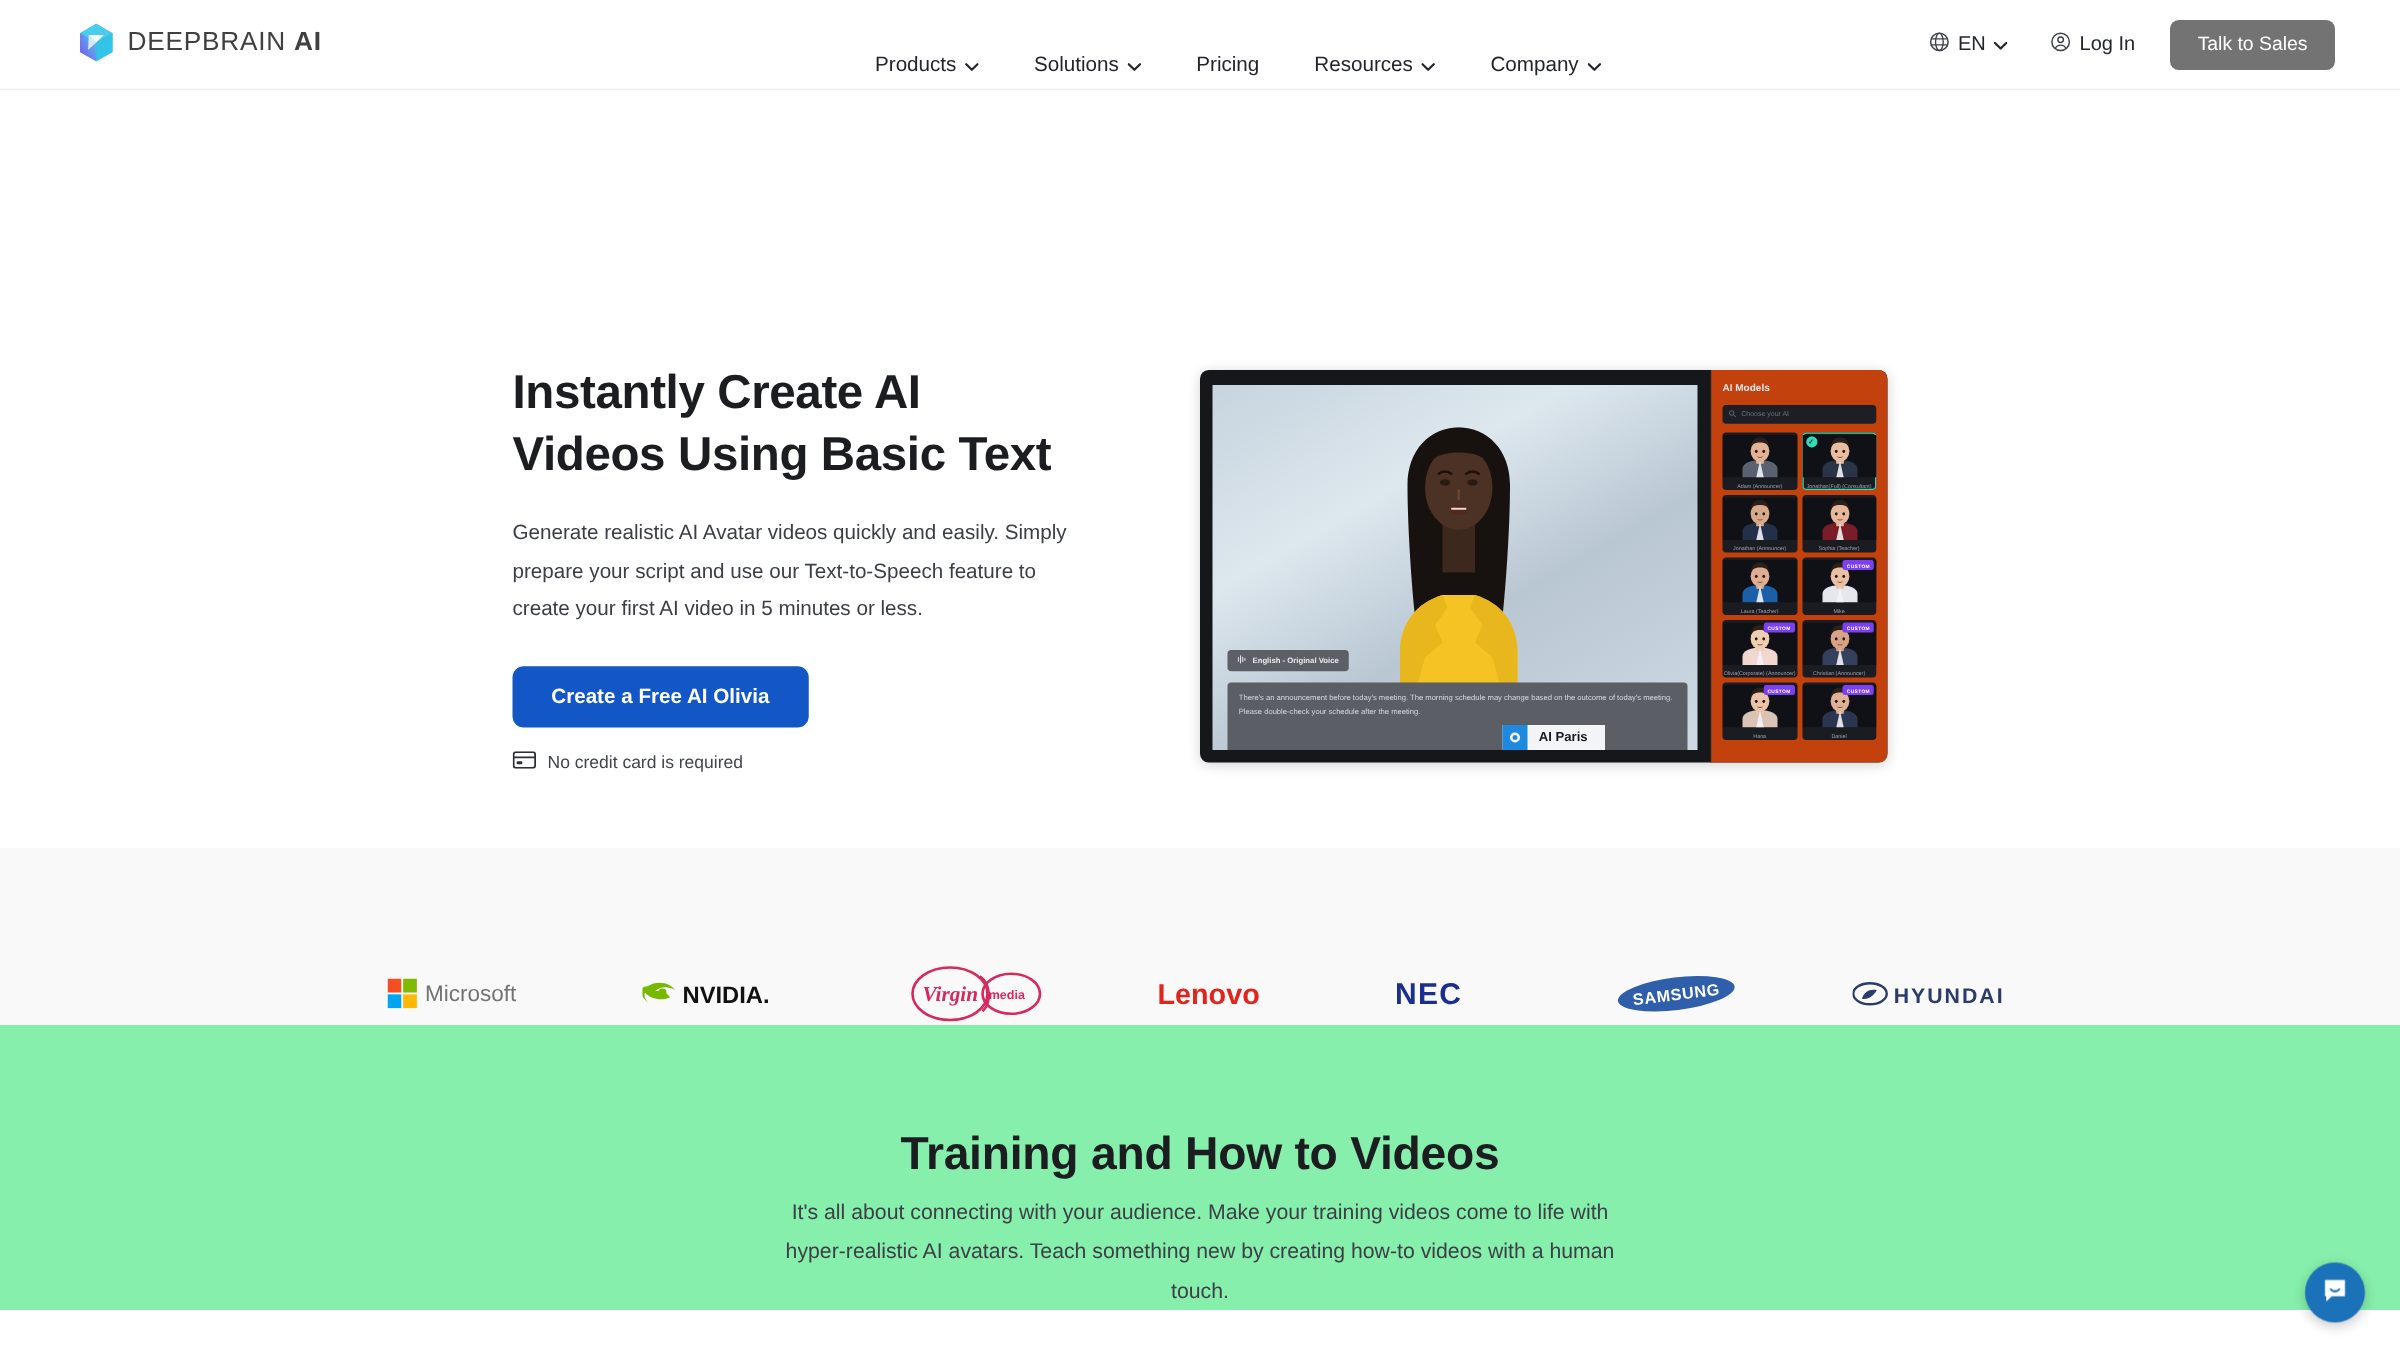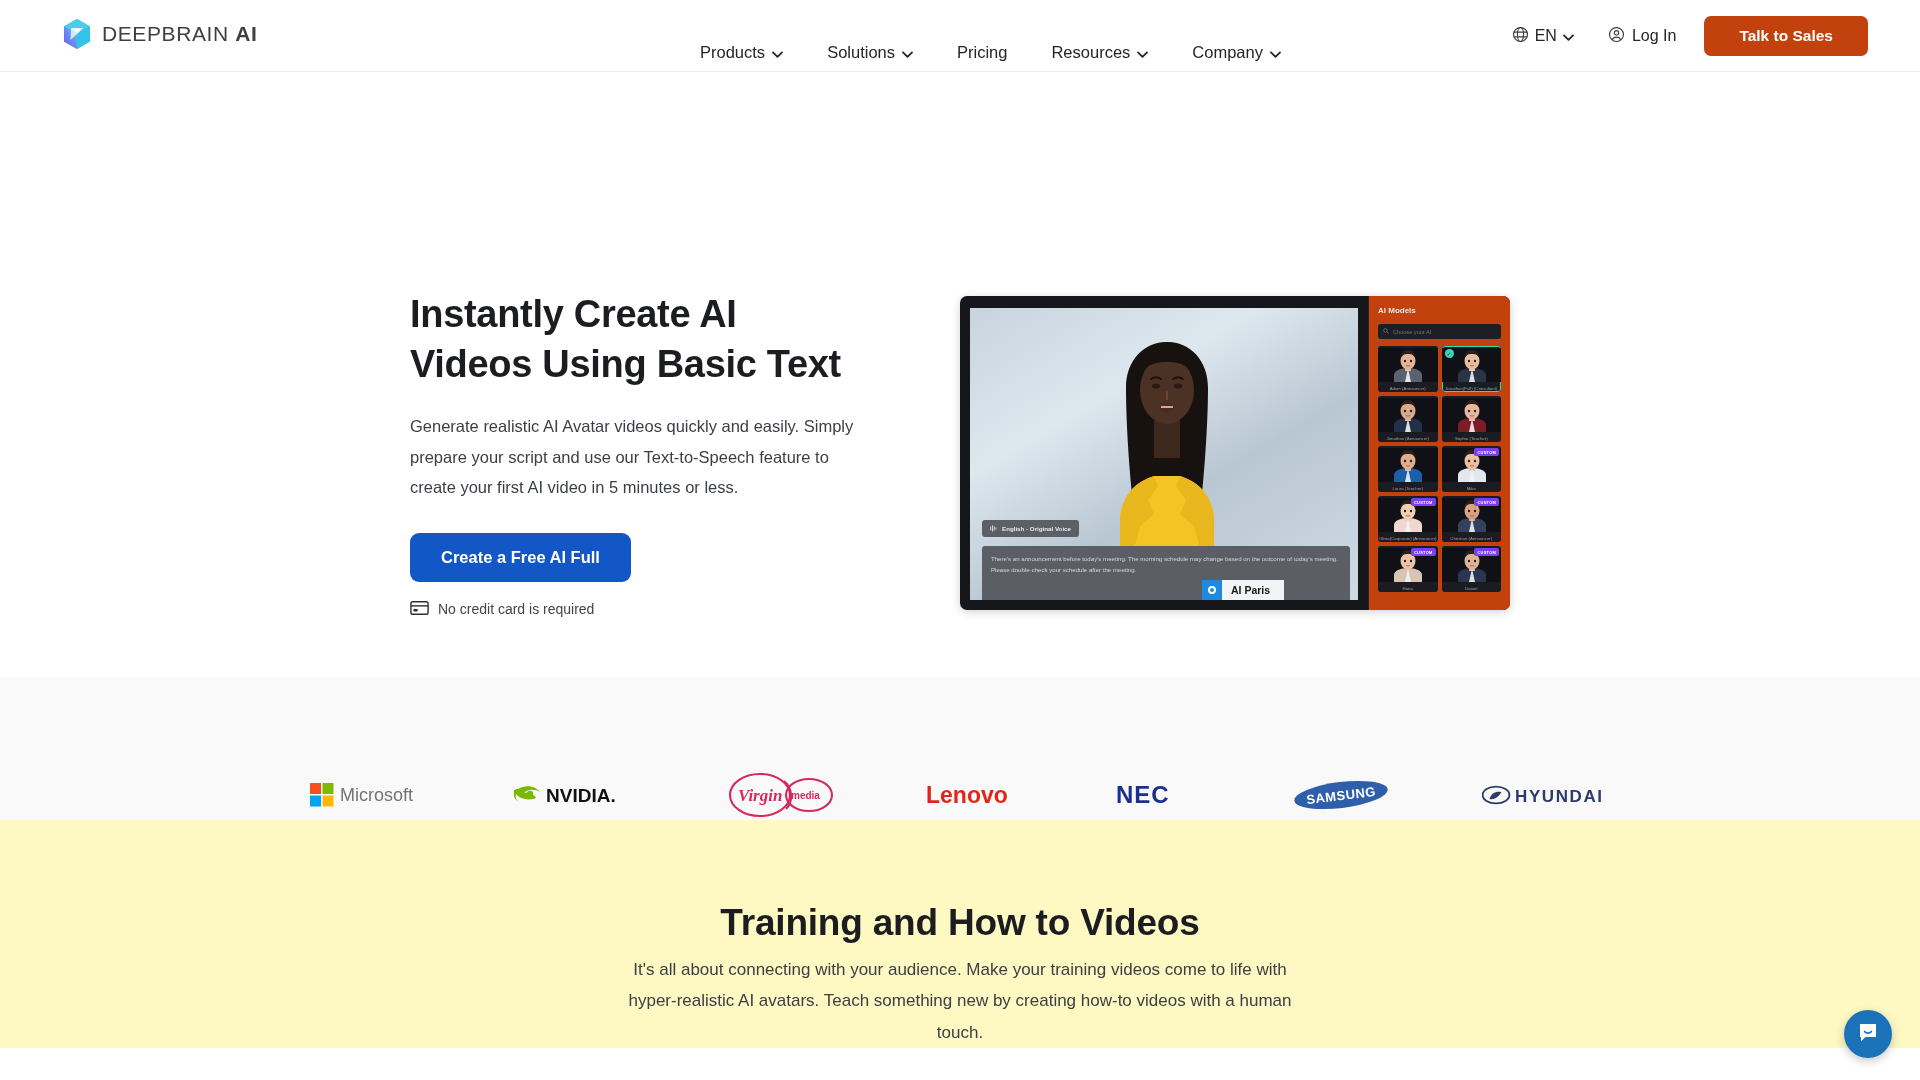--- a/index.html
+++ b/index.html
@@ -80,27 +80,27 @@
     font-size: 16px; color: #22252b; cursor: pointer;
     margin-right: 34px;
     text-align: right;
   }
   .login {
     display: flex; align-items: center; gap: 7px;
     font-size: 16px; color: #22252b; cursor: pointer;
     margin-right: 28px;
   }
   .btn-sales {
-    background: #c2410c;
+    background: #737373;
     color: #ffffff;
     font-size: 15.5px;
-    font-weight: 700;
+    font-weight: 400;
     border: none;
     border-radius: 7px;
-    padding: 11px 35px;
+    padding: 11px 22px;
     cursor: pointer;
     white-space: nowrap;
     font-family: "Liberation Sans", sans-serif;
   }
 
   
   .hero {
     position: relative;
     width: 1920px;
     height: 606px;
@@ -284,21 +284,21 @@
   .logo-slot {
     height: 50px;
     display: flex;
     align-items: center;
     justify-content: center;
   }
 
   
   .training {
     width: 1920px;
-    background: #fef9c3;
+    background: #86efac;
     padding-top: 82px;
     text-align: center;
   }
   .training-title {
     font-size: 37px;
     font-weight: 700;
     color: #1b1d21;
     letter-spacing: -0.2px;
   }
   .training-sub {
@@ -428,21 +428,21 @@
 </div>
 
 <section class="hero">
 
   <div class="hero-left">
     <h1 class="hero-title">
       <span>Instantly Create AI</span><br>
       <span>Videos Using Basic Text</span>
     </h1>
     <p class="hero-sub">Generate realistic AI Avatar videos quickly and easily. Simply prepare your script and use our Text-to-Speech feature to create your first AI video in 5 minutes or less.</p>
-    <button class="hero-cta">Create a Free AI Full</button>
+    <button class="hero-cta">Create a Free AI Olivia</button>
     <div class="hero-note">
       <span>
         <svg width="19" height="14" viewBox="0 0 20 15">
           <rect x="0.8" y="0.8" width="18.4" height="13.4" rx="2" fill="none" stroke="#2c3036" stroke-width="1.5"></rect>
           <path d="M0.8 5.2h18.4" stroke="#2c3036" stroke-width="1.5"></path>
           <rect x="3.3" y="8.6" width="5" height="2.6" rx="1.2" fill="#2c3036"></rect>
         </svg>
       </span>
       <span>No credit card is required</span>
     </div>

